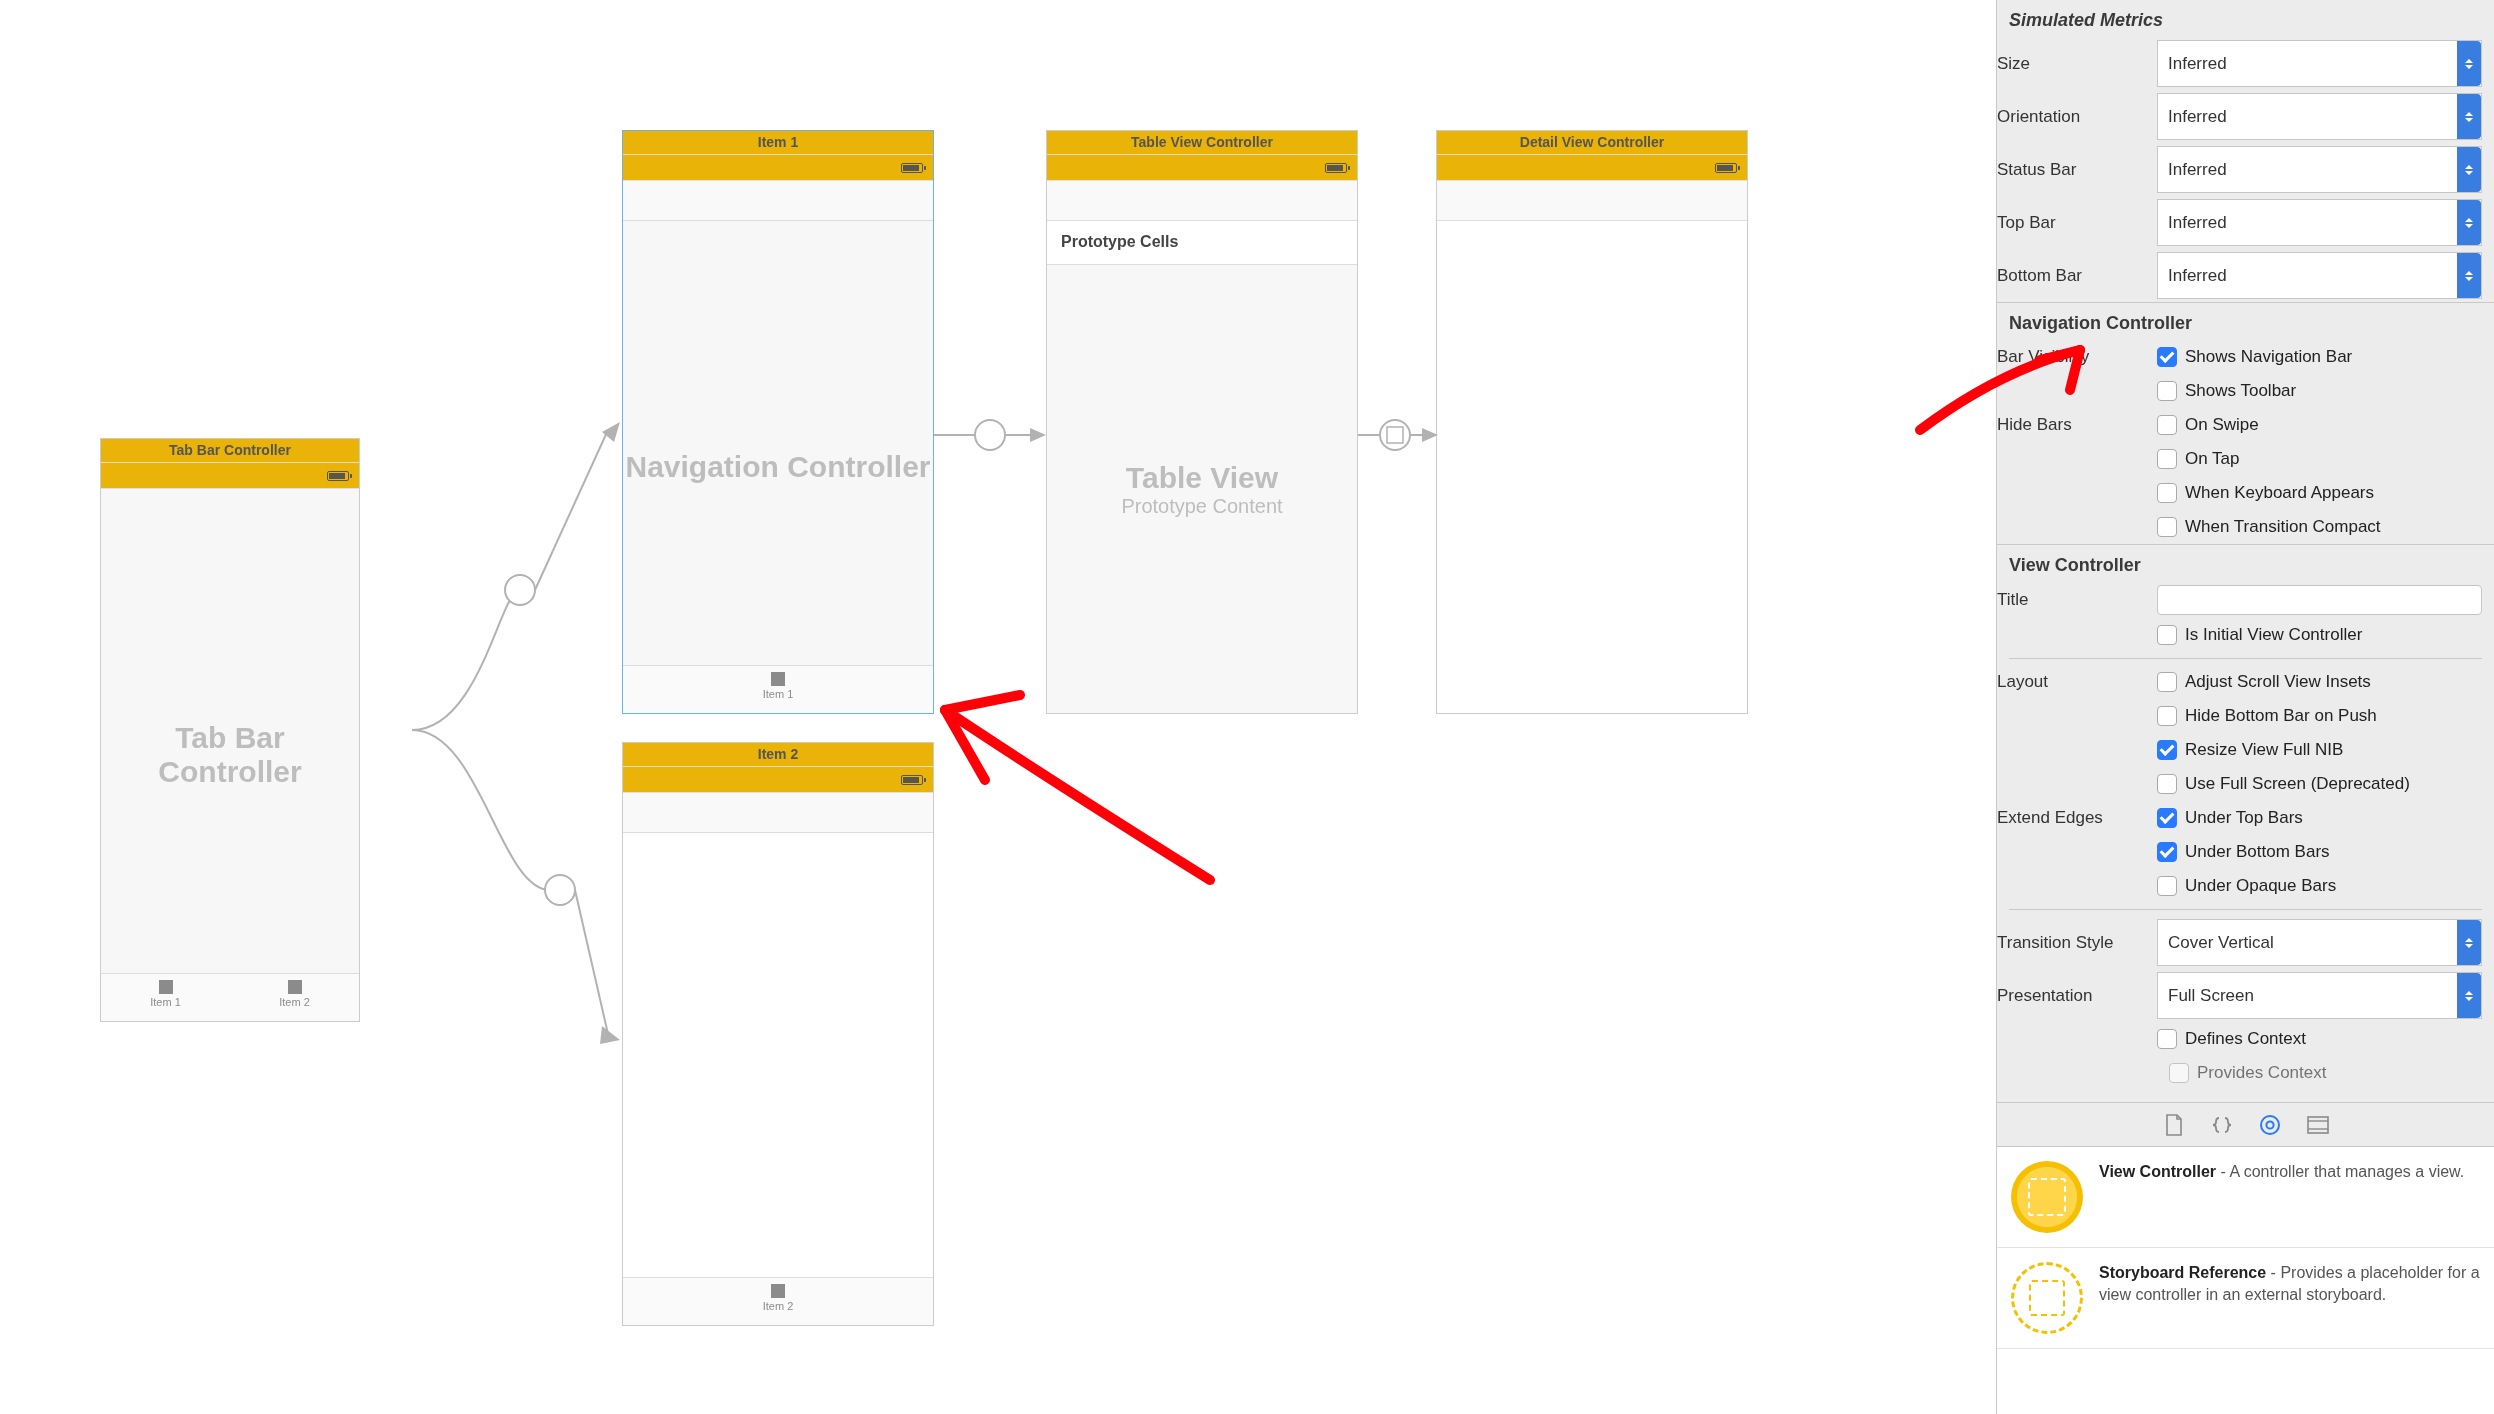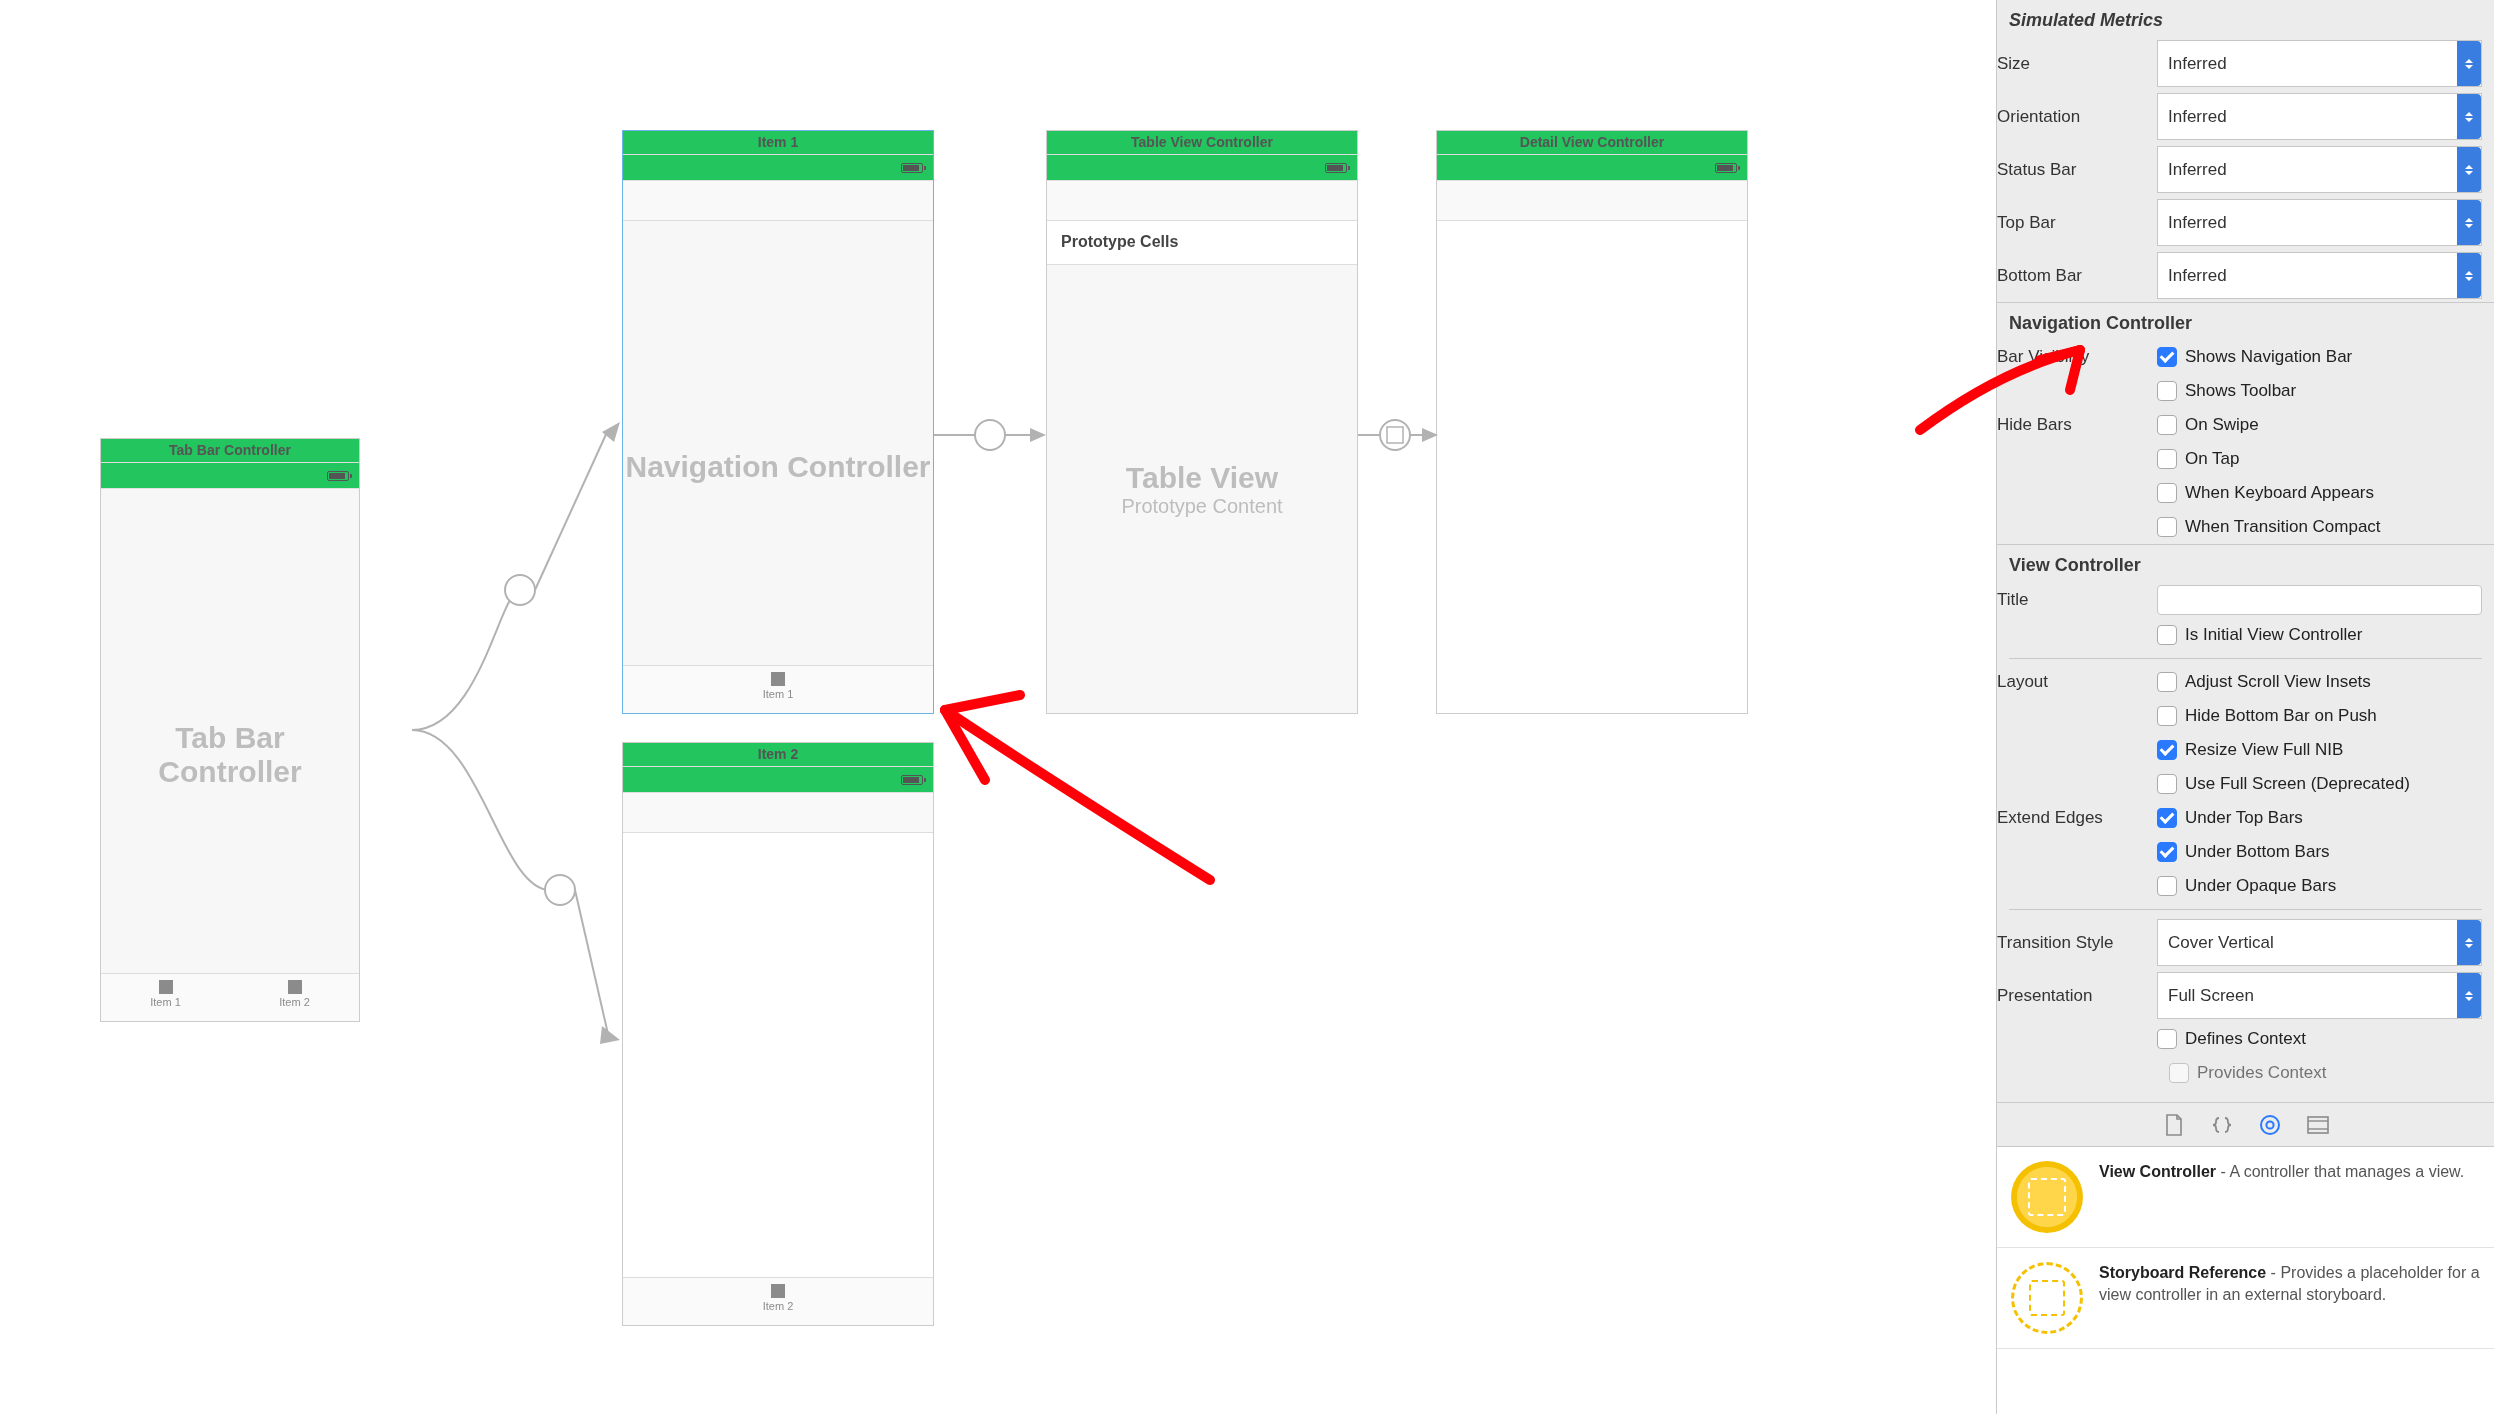--- a/index.html
+++ b/index.html
@@ -15,21 +15,21 @@
 }
 .canvas {
   position: absolute;
   left: 0; top: 0;
   width: 1920px;
   height: 1414px;
   background: #fff;
 }
 .scene {
   position: absolute;
-  background: #22c55e;
+  background: #eab308;
   border: 1px solid #ccc;
 }
 .scene.selected { border: 1px solid #6db3e8; }
 .scene-title {
   position: absolute;
   top: -2px; left: 0; right: 0;
   height: 26px;
   border-bottom: 1px solid #ddd;
   text-align: center;
   font-size: 14px;

